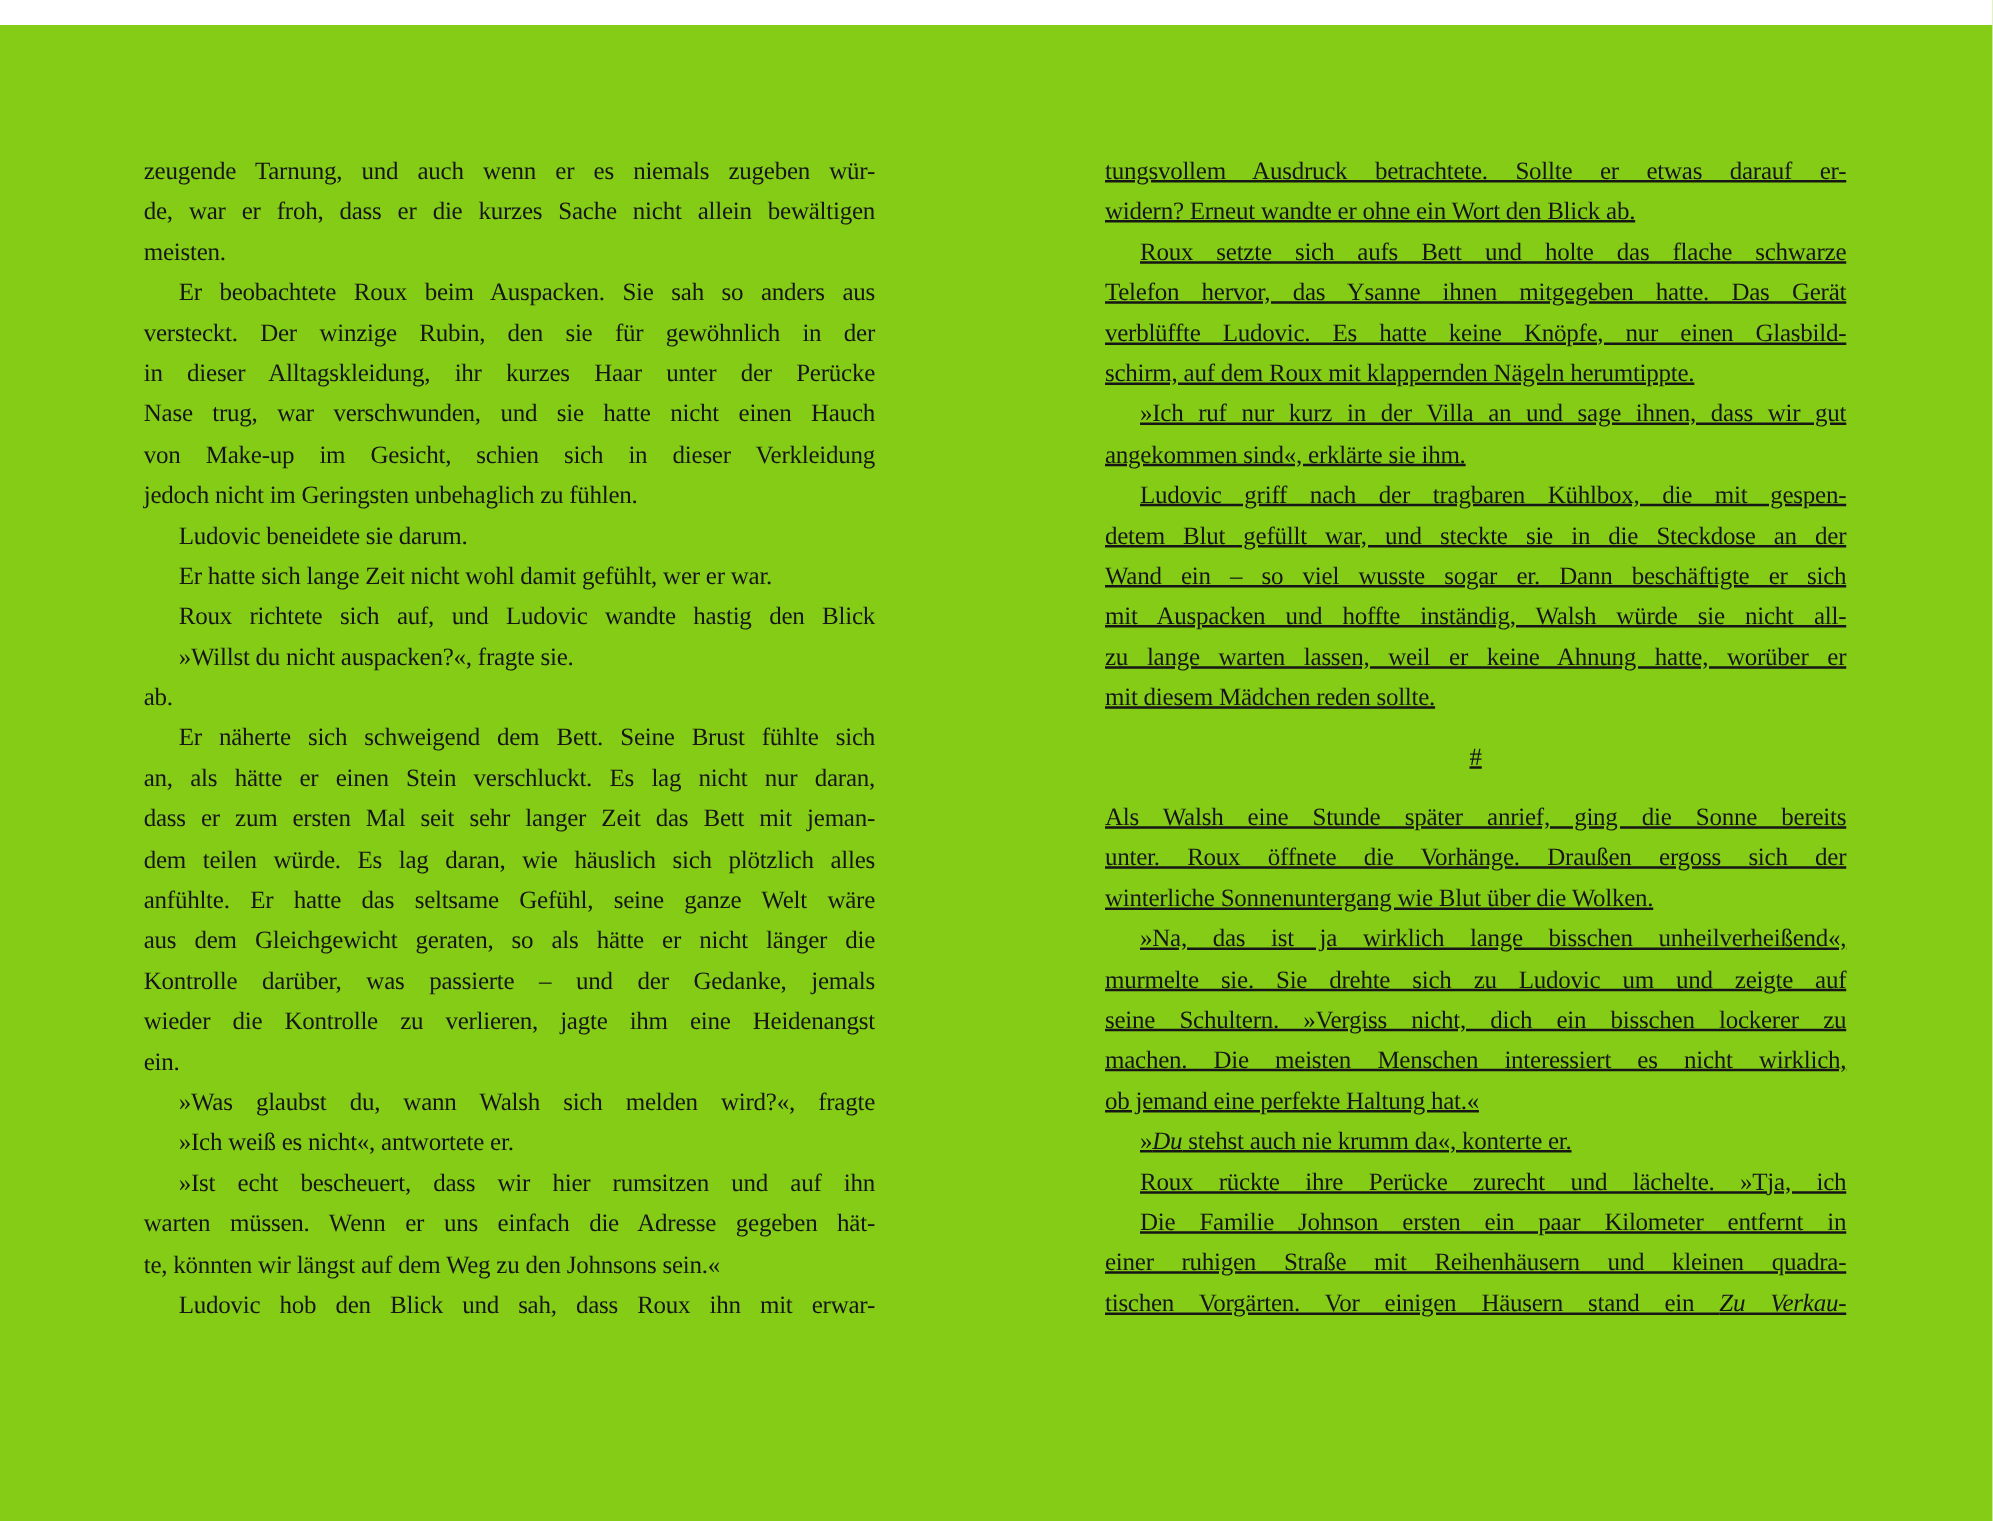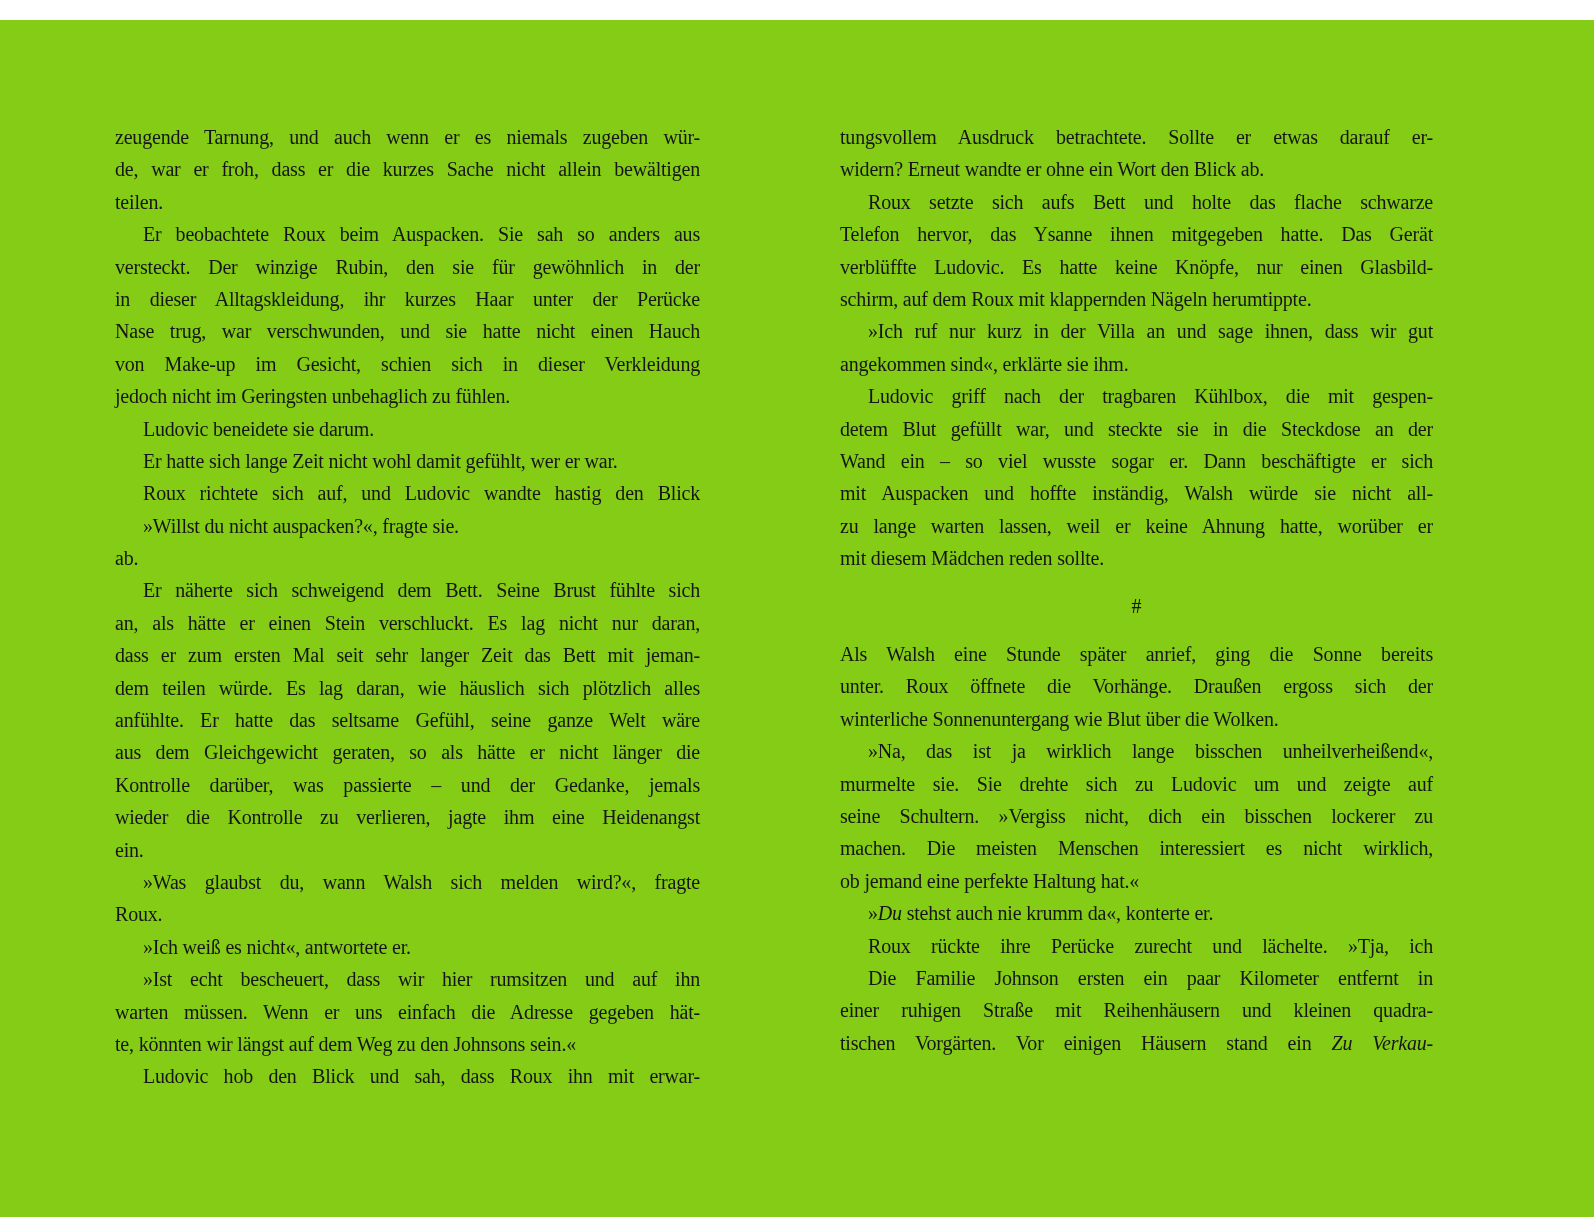--- a/index.html
+++ b/index.html
@@ -7,21 +7,21 @@
     position: relative;
     width: 1594px;
     height: 1217px;
     background: #ffffff;
     font-family: "Liberation Serif", "DejaVu Serif", serif;
     color: #161616;
     overflow: hidden;
   }
   .column { position: absolute; top: 101px; }
   .column.left  { left: 115px; width: 585px; }
-  .column.right { left: 840px; width: 593px; }
+  .column.right { left: 884px; width: 593px; text-decoration: underline; }
   .line {
     font-size: 20px;
     letter-spacing: -0.2px;
     line-height: 32.4px;
     height: 32.4px;
     text-align: justify;
     text-align-last: justify;
     white-space: normal;
   }
   .line.last { text-align-last: left; }
@@ -34,21 +34,21 @@
   }
   .italic { font-style: italic; }
 </style>
 </head>
 <body>
 
 <div class="spread" style="color: rgb(22, 22, 22); background: #84cc16; margin-top: 20px;">
   <div class="column left">
       <div class="line">zeugende Tarnung, und auch wenn er es niemals zugeben wür-</div>
       <div class="line">de, war er froh, dass er die kurzes Sache nicht allein bewältigen</div>
-      <div class="line last">teilen.</div>
+      <div class="line last">meisten.</div>
       <div class="line indent">Er beobachtete Roux beim Auspacken. Sie sah so anders aus</div>
       <div class="line">versteckt. Der winzige Rubin, den sie für gewöhnlich in der</div>
       <div class="line">in dieser Alltagskleidung, ihr kurzes Haar unter der Perücke</div>
       <div class="line">Nase trug, war verschwunden, und sie hatte nicht einen Hauch</div>
       <div class="line">von Make-up im Gesicht, schien sich in dieser Verkleidung</div>
       <div class="line last">jedoch nicht im Geringsten unbehaglich zu fühlen.</div>
       <div class="line indent last">Ludovic beneidete sie darum.</div>
       <div class="line indent last">Er hatte sich lange Zeit nicht wohl damit gefühlt, wer er war.</div>
       <div class="line indent">Roux richtete sich auf, und Ludovic wandte hastig den Blick</div>
       <div class="line indent last">»Willst du nicht auspacken?«, fragte sie.</div>
@@ -56,21 +56,20 @@
       <div class="line indent">Er näherte sich schweigend dem Bett. Seine Brust fühlte sich</div>
       <div class="line">an, als hätte er einen Stein verschluckt. Es lag nicht nur daran,</div>
       <div class="line">dass er zum ersten Mal seit sehr langer Zeit das Bett mit jeman-</div>
       <div class="line">dem teilen würde. Es lag daran, wie häuslich sich plötzlich alles</div>
       <div class="line">anfühlte. Er hatte das seltsame Gefühl, seine ganze Welt wäre</div>
       <div class="line">aus dem Gleichgewicht geraten, so als hätte er nicht länger die</div>
       <div class="line">Kontrolle darüber, was passierte – und der Gedanke, jemals</div>
       <div class="line">wieder die Kontrolle zu verlieren, jagte ihm eine Heidenangst</div>
       <div class="line last">ein.</div>
       <div class="line indent">»Was glaubst du, wann Walsh sich melden wird?«, fragte</div>
-      <div class="line last">Roux.</div>
       <div class="line indent last">»Ich weiß es nicht«, antwortete er.</div>
       <div class="line indent">»Ist echt bescheuert, dass wir hier rumsitzen und auf ihn</div>
       <div class="line">warten müssen. Wenn er uns einfach die Adresse gegeben hät-</div>
       <div class="line last">te, könnten wir längst auf dem Weg zu den Johnsons sein.«</div>
       <div class="line indent">Ludovic hob den Blick und sah, dass Roux ihn mit erwar-</div>
     </div>
   <div class="column right">
       <div class="line">tungsvollem Ausdruck betrachtete. Sollte er etwas darauf er-</div>
       <div class="line last">widern? Erneut wandte er ohne ein Wort den Blick ab.</div>
       <div class="line indent">Roux setzte sich aufs Bett und holte das flache schwarze</div>

